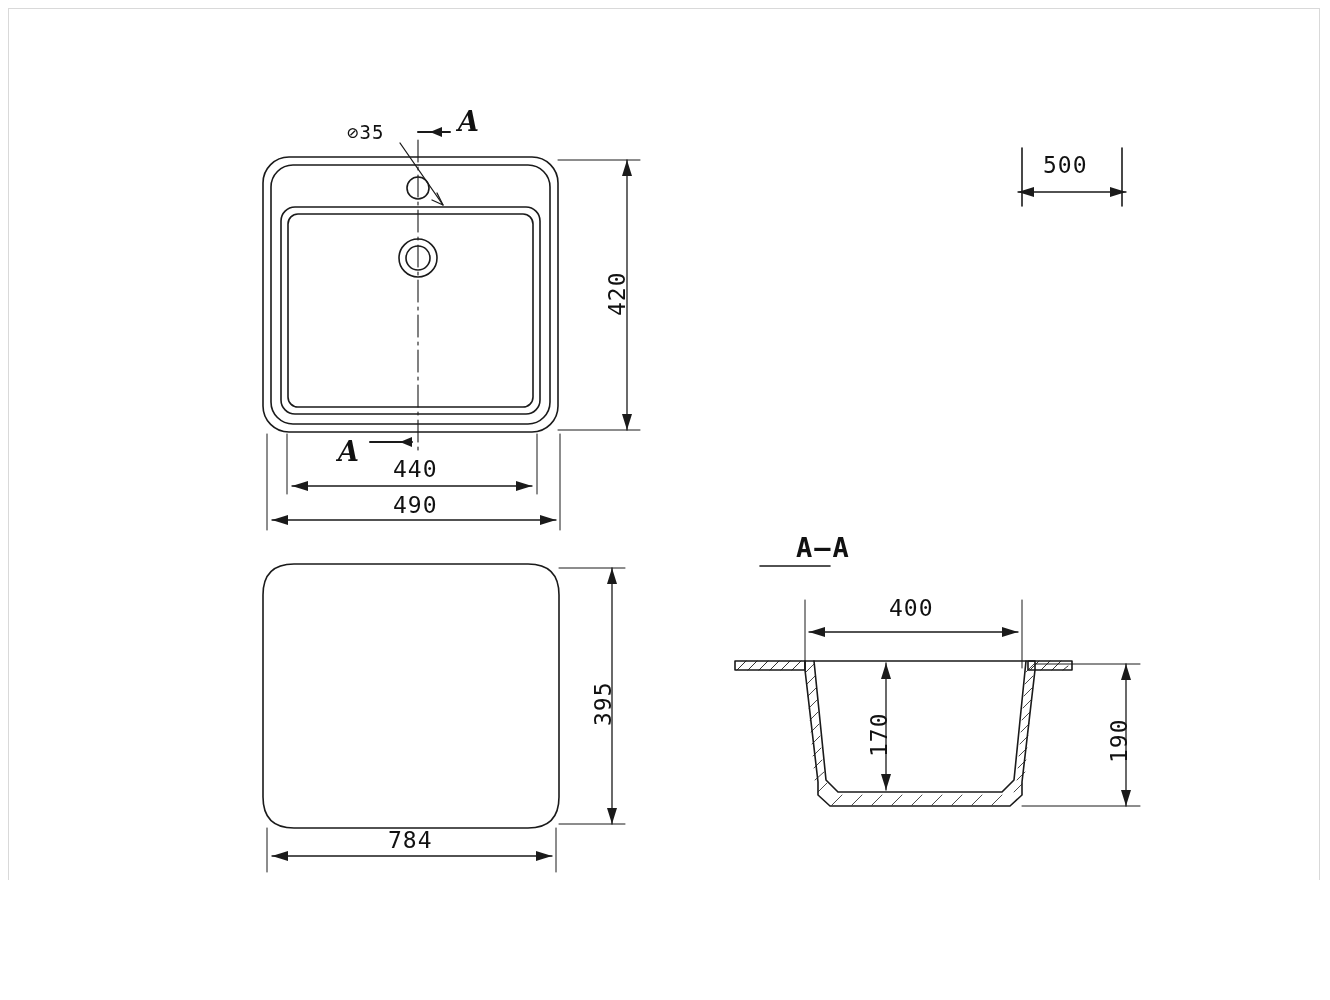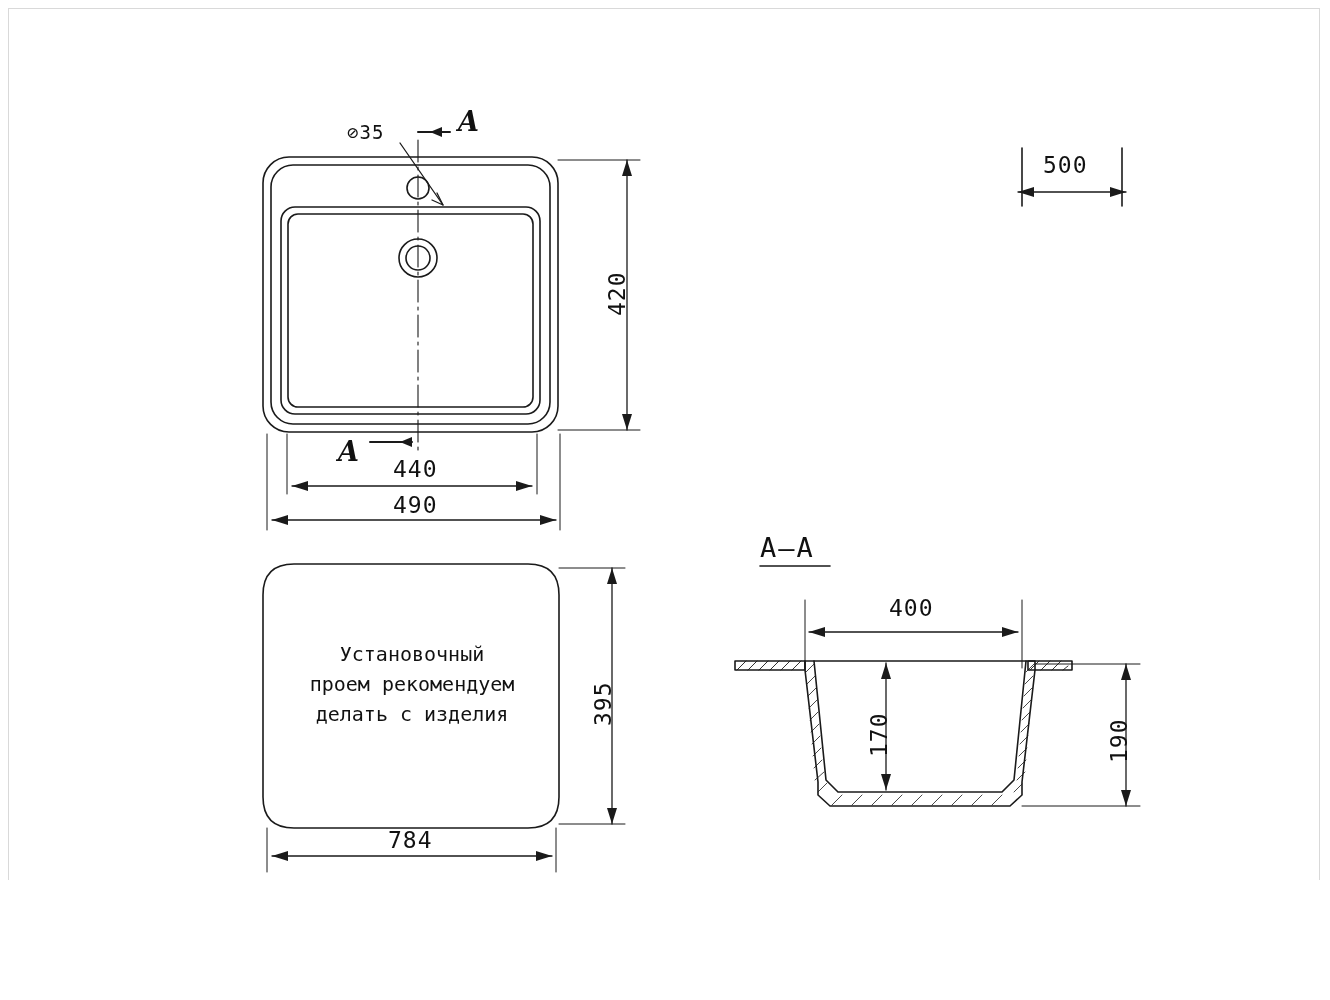--- a/index.html
+++ b/index.html
@@ -187,27 +187,26 @@
   <div class="sectionlabel" style="left:458px; top:106px;">A</div>
 
   <div class="sectionlabel" style="left:338px; top:436px;">A</div>
 
   <div class="dimtext vert" style="left:604px; top:316px;">420</div>
 
   <div class="dimtext" style="left:393px; top:456px;">440</div>
 
   <div class="dimtext" style="left:393px; top:492px;">490</div>
 
-  <div class="note" style="left:283px; top:639px; width:258px;"><span>Установочный</span><br><span>проем рекомендуем</span><br><span>делать с изделия</span></div>
 
   <div class="dimtext vert" style="left:590px; top:726px;">395</div>
 
   <div class="dimtext" style="left:388px; top:827px;">784</div>
 
-  <div class="sectiontitle" style="left:760px; top:532px;">A–A</div>
+  <div class="sectiontitle" style="left:796px; top:532px;font-weight:bold;">A–A</div>
 
   <div class="dimtext" style="left:889px; top:595px;">400</div>
 
   <div class="dimtext vert" style="left:866px; top:757px;">170</div>
 
   <div class="dimtext vert" style="left:1106px; top:763px;">190</div>
 
   <div class="dimtext" style="left:1032px; top:152px;margin-left:11px;">500</div>
 
 </div>

